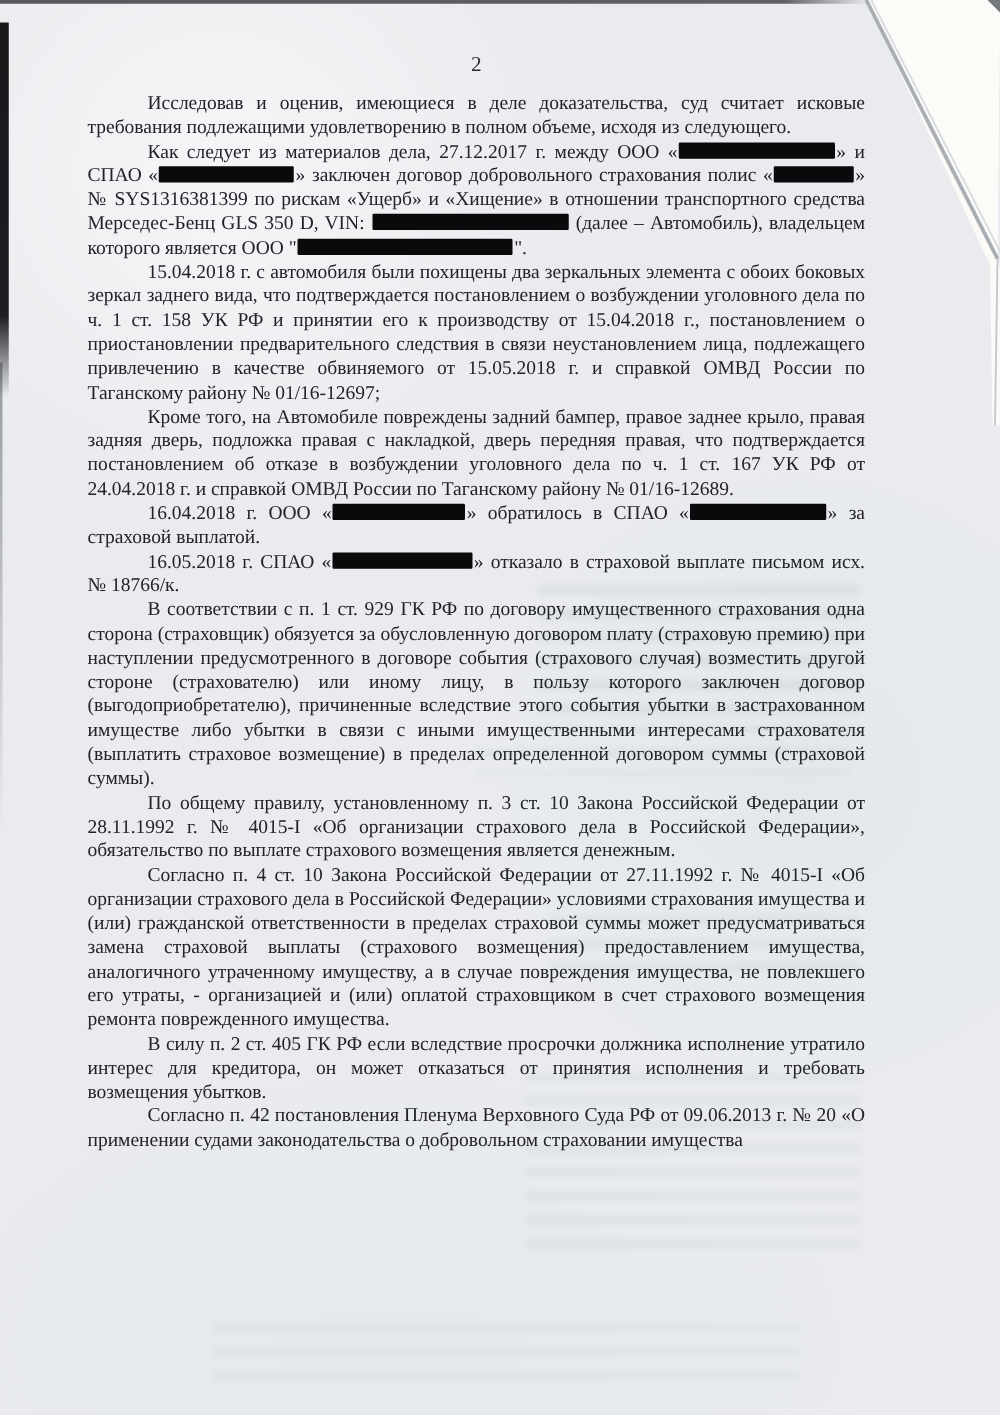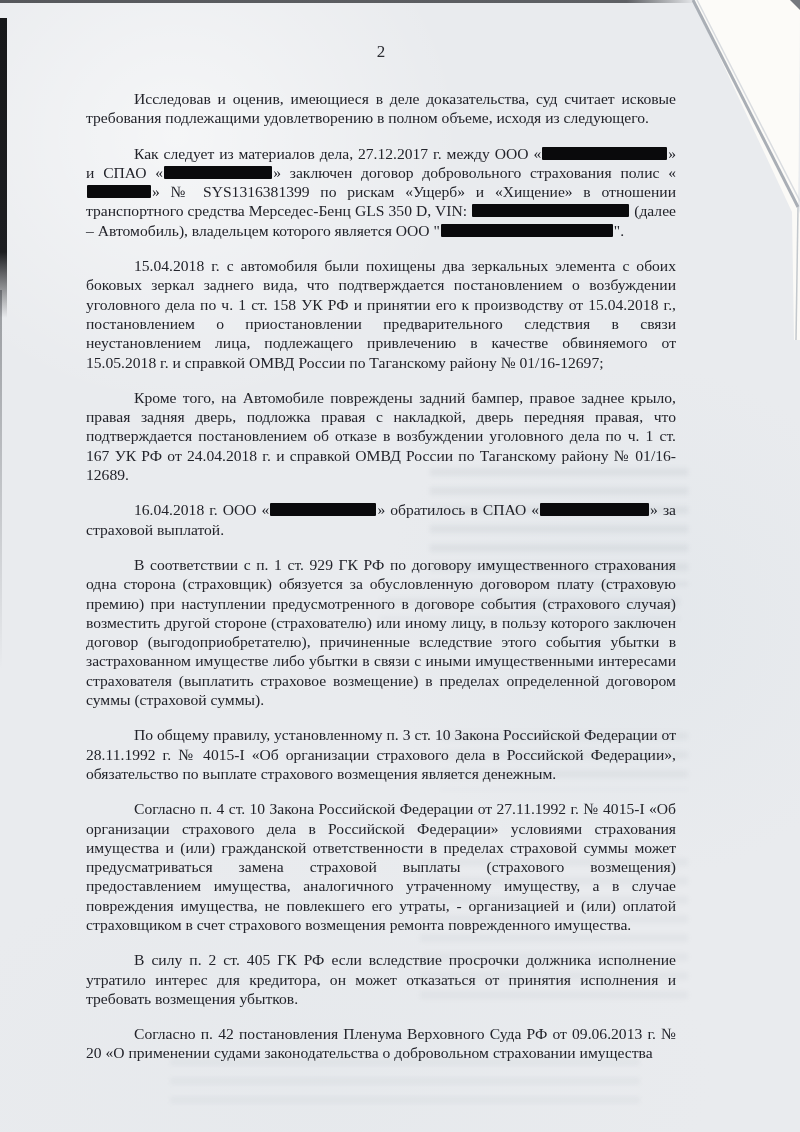--- a/index.html
+++ b/index.html
@@ -44,21 +44,21 @@
   .b4 { left: 420px; top: 858px; width: 268px; height: 150px; opacity: .35; }
   .b5 { left: 170px; top: 1058px; width: 470px; height: 48px; opacity: .3; }
   .page-number {
     position: absolute; top: 42px; left: 70px; width: 622px;
     text-align: center; font-size: 17px; color: #2a2b31;
   }
   .text-body {
     position: absolute; top: 73px; left: 70px; width: 622px;
     font-size: 15.6px; line-height: 19.3px; text-align: justify;
   }
-  .text-body p.para { margin: 16px; text-indent: 48px; }
+  .text-body p.para { margin: 0; text-indent: 48px; }
   .redaction {
     display: inline-block;
     height: 13px;
     background: #0a0a0c;
     vertical-align: -1px;
     border-radius: 1px;
     margin: 0 1px;
   }
 </style>
 </head>
@@ -86,20 +86,21 @@
   <div class="bleed b5"></div>
 
   <div class="page-number">2</div>
 
   <div class="text-body">
       <p class="para"><span>Исследовав и оценив, имеющиеся в деле доказательства, суд считает исковые требования подлежащими удовлетворению в полном объеме, исходя из следующего.</span></p>
       <p class="para"><span>Как следует из материалов дела, 27.12.2017 г. между ООО «</span><span class="redaction" style="width: 125px;"></span><span>» и СПАО «</span><span class="redaction" style="width: 108px;"></span><span>» заключен договор добровольного страхования полис «</span><span class="redaction" style="width: 64px;"></span><span>» № SYS1316381399 по рискам «Ущерб» и «Хищение» в отношении транспортного средства Мерседес-Бенц GLS 350 D, VIN: </span><span class="redaction" style="width: 157px;"></span><span> (далее – Автомобиль), владельцем которого является ООО "</span><span class="redaction" style="width: 172px;"></span><span>".</span></p>
       <p class="para"><span>15.04.2018 г. с автомобиля были похищены два зеркальных элемента с обоих боковых зеркал заднего вида, что подтверждается постановлением о возбуждении уголовного дела по ч. 1 ст. 158 УК РФ и принятии его к производству от 15.04.2018 г., постановлением о приостановлении предварительного следствия в связи неустановлением лица, подлежащего привлечению в качестве обвиняемого от 15.05.2018 г. и справкой ОМВД России по Таганскому району № 01/16-12697;</span></p>
       <p class="para"><span>Кроме того, на Автомобиле повреждены задний бампер, правое заднее крыло, правая задняя дверь, подложка правая с накладкой, дверь передняя правая, что подтверждается постановлением об отказе в возбуждении уголовного дела по ч. 1 ст. 167 УК РФ от 24.04.2018 г. и справкой ОМВД России по Таганскому району № 01/16-12689.</span></p>
       <p class="para"><span>16.04.2018 г. ООО «</span><span class="redaction" style="width: 106px;"></span><span>» обратилось в СПАО «</span><span class="redaction" style="width: 109px;"></span><span>» за страховой выплатой.</span></p>
+      <p class="para"><span>16.05.2018 г. СПАО «</span><span class="redaction" style="width: 112px;"></span><span>» отказало в страховой выплате письмом исх. № 18766/к.</span></p>
       <p class="para"><span>В соответствии с п. 1 ст. 929 ГК РФ по договору имущественного страхования одна сторона (страховщик) обязуется за обусловленную договором плату (страховую премию) при наступлении предусмотренного в договоре события (страхового случая) возместить другой стороне (страхователю) или иному лицу, в пользу которого заключен договор (выгодоприобретателю), причиненные вследствие этого события убытки в застрахованном имуществе либо убытки в связи с иными имущественными интересами страхователя (выплатить страховое возмещение) в пределах определенной договором суммы (страховой суммы).</span></p>
       <p class="para"><span>По общему правилу, установленному п. 3 ст. 10 Закона Российской Федерации от 28.11.1992 г. № 4015-I «Об организации страхового дела в Российской Федерации», обязательство по выплате страхового возмещения является денежным.</span></p>
       <p class="para"><span>Согласно п. 4 ст. 10 Закона Российской Федерации от 27.11.1992 г. № 4015-I «Об организации страхового дела в Российской Федерации» условиями страхования имущества и (или) гражданской ответственности в пределах страховой суммы может предусматриваться замена страховой выплаты (страхового возмещения) предоставлением имущества, аналогичного утраченному имуществу, а в случае повреждения имущества, не повлекшего его утраты, - организацией и (или) оплатой страховщиком в счет страхового возмещения ремонта поврежденного имущества.</span></p>
       <p class="para"><span>В силу п. 2 ст. 405 ГК РФ если вследствие просрочки должника исполнение утратило интерес для кредитора, он может отказаться от принятия исполнения и требовать возмещения убытков.</span></p>
       <p class="para"><span>Согласно п. 42 постановления Пленума Верховного Суда РФ от 09.06.2013 г. № 20 «О применении судами законодательства о добровольном страховании имущества</span></p>
     </div>
 
 </div>
 
 </body></html>

